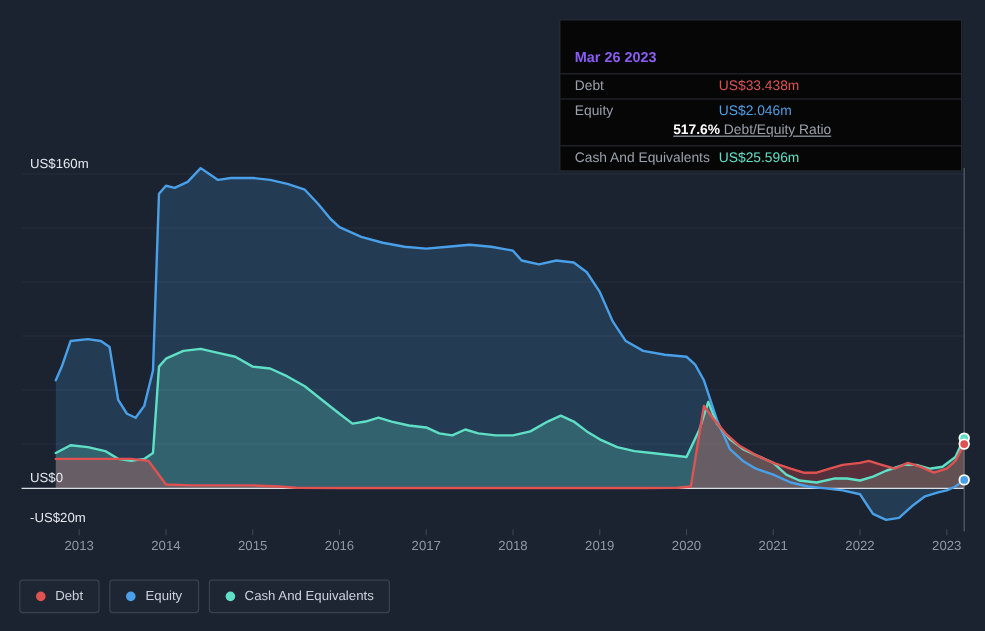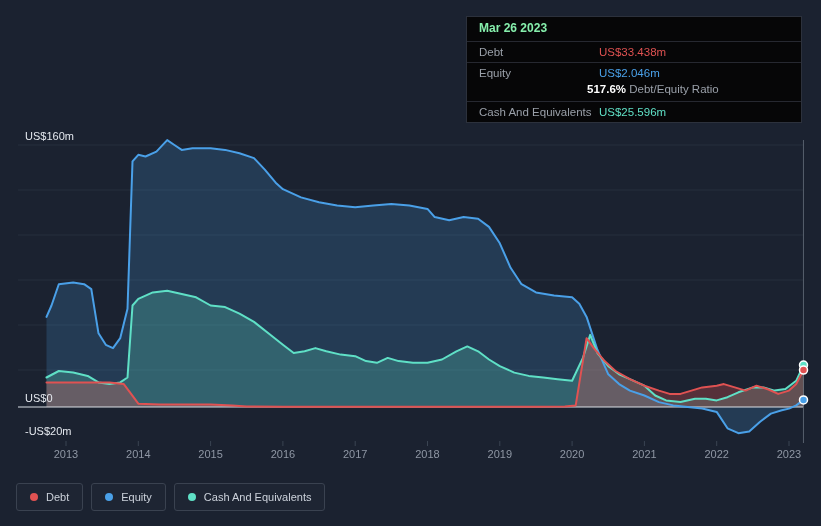--- a/index.html
+++ b/index.html
@@ -2,25 +2,25 @@
 <html><head>
 <meta charset="utf-8">
 <style>
   html,body{margin:0;padding:0;background:#1b2230;}
   .app{position:relative;width:821px;height:526px;background:#1b2230;overflow:hidden;
        font-family:"Liberation Sans",sans-serif;}
   .chart{position:absolute;left:0;top:0;width:821px;height:470px;}
   
   .tooltip{position:absolute;top:16px;left:466px;width:336px;box-sizing:border-box;
            background:#060607;border:1px solid #2c313c;font-size:11.5px;color:#9aa0a9;}
-  .tt-header{padding:4px 12px 6px;color:#86efac;font-weight:bold;font-size:12px;}
+  .tt-header{padding:24px 12px 6px;color:#8b5cf6;font-weight:bold;font-size:12px;}
   .tt-row{display:flex;align-items:baseline;padding:4px 12px;border-top:1px solid #262830;}
   .tt-label{width:120px;color:#9aa0a9;}
   .tt-value{font-weight:normal;}
-  .tt-ratio{padding:0 12px 6px 120px;}
+  .tt-ratio{padding:0 12px 6px 94px;text-decoration:underline;}
   .tt-ratio b{color:#ffffff;font-weight:bold;}
   .tt-ratio span{color:#9aa0a9;}
   
   .legend{position:absolute;left:16px;top:483px;display:flex;gap:8px;}
   .legend-item{display:flex;align-items:center;gap:8px;border:1px solid #3a4250;border-radius:3px;
                padding:7px 13px;font-size:11px;color:#ccd2db;cursor:pointer;background:rgba(255,255,255,0.015);}
   .legend-item .dot{width:8px;height:8px;border-radius:50%;background:#888;}
 </style>
 </head>
 <body>

